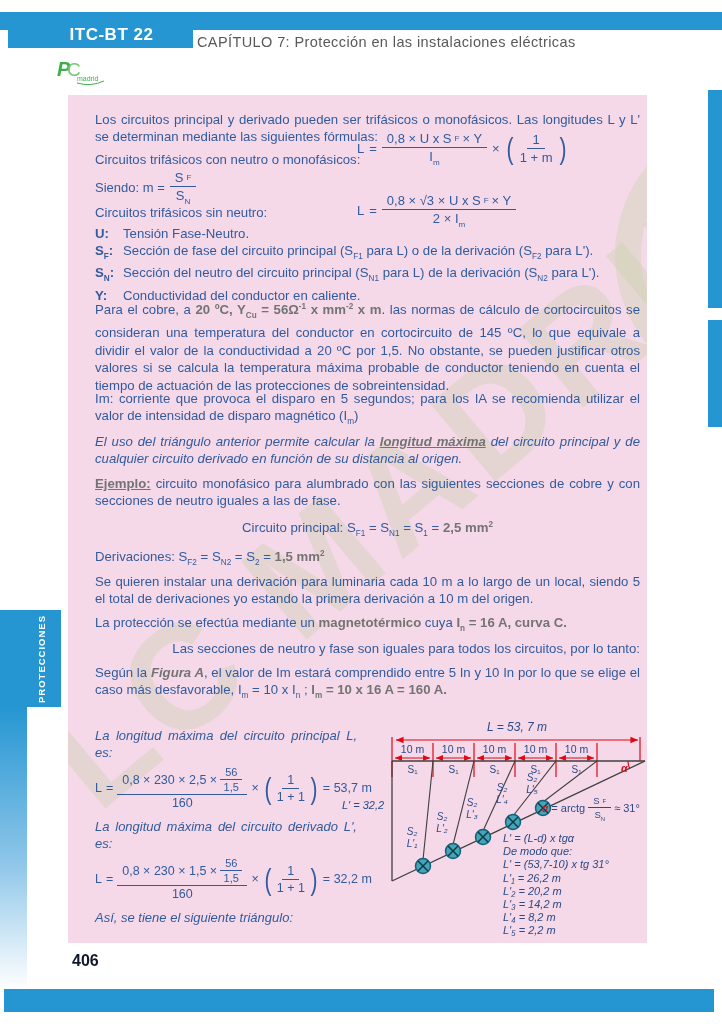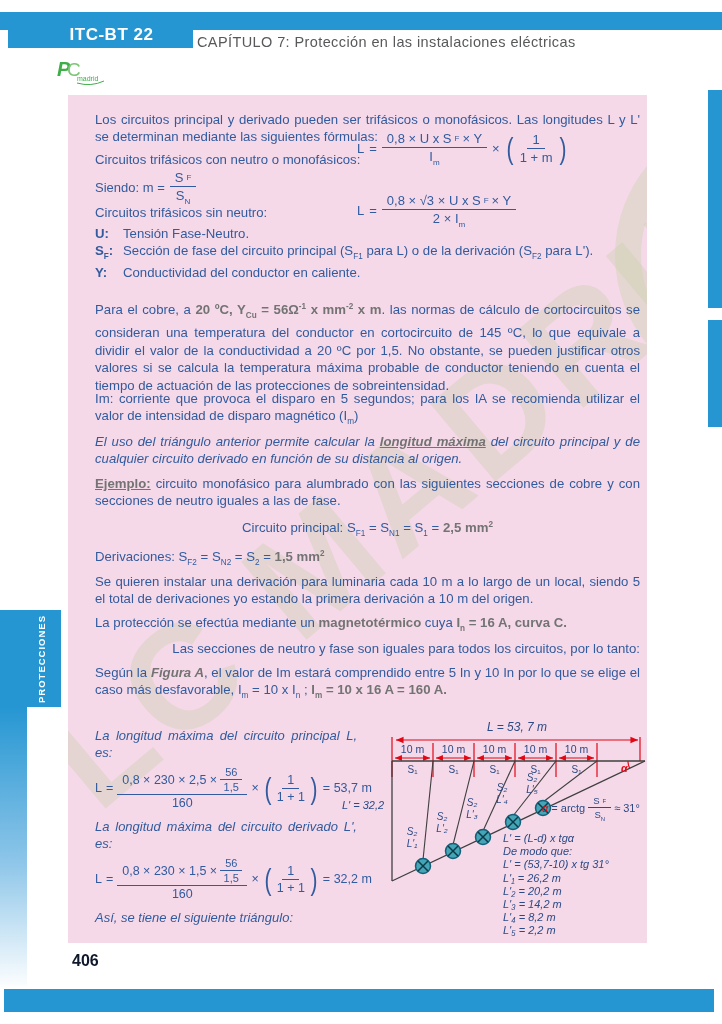--- a/index.html
+++ b/index.html
@@ -118,20 +118,24 @@
   <div class="abs" style="left:27px;top:131px;width:545px;">
     <div class="defrow">
       <span class="defterm">U:</span>
       <span>Tensión Fase-Neutro.</span>
     </div>
     <div class="defrow">
       <span class="defterm">S<sub>F</sub>:</span>
       <span>Sección de fase del circuito principal (S<sub>F1</sub> para L) o de la derivación (S<sub>F2</sub> para L').</span>
     </div>
     <div class="defrow">
+      <span class="defterm">S<sub>N</sub>:</span>
+      <span>Sección del neutro del circuito principal (S<sub>N1</sub> para L) de la derivación (S<sub>N2</sub> para L').</span>
+    </div>
+    <div class="defrow">
       <span class="defterm">Y:</span>
       <span>Conductividad del conductor en caliente.</span>
     </div>
   </div>
 
   <div class="p" style="top:203px;">Para el cobre, a <b>20 ºC, Y<sub>Cu</sub> = 56Ω<sup>-1</sup> x mm<sup>-2</sup> x m</b>. las normas de cálculo de cortocircuitos se consideran una temperatura del conductor en cortocircuito de 145 ºC, lo que equivale a dividir el valor de la conductividad a 20 ºC por 1,5. No obstante, se pueden justificar otros valores si se calcula la temperatura máxima probable de conductor teniendo en cuenta el tiempo de actuación de las protecciones de sobreintensidad.</div>
   <div class="p" style="top:295px;">Im: corriente que provoca el disparo en 5 segundos; para los IA se recomienda utilizar el valor de intensidad de disparo magnético (I<sub>m</sub>)</div>
   <div class="p" style="top:380px;"><b><u>Ejemplo:</u></b> circuito monofásico para alumbrado con las siguientes secciones de cobre y con secciones de neutro iguales a las de fase.</div>
   <div class="p" style="top:338px;"><i>El uso del triángulo anterior permite calcular la <b><u>longitud máxima</u></b> del circuito principal y de cualquier circuito derivado en función de su distancia al origen.</i></div>
   <div class="p" style="top:421px;text-align:center;">Circuito principal: S<sub>F1</sub> = S<sub>N1</sub> = S<sub>1</sub> = <b>2,5 mm<sup>2</sup></b></div>

